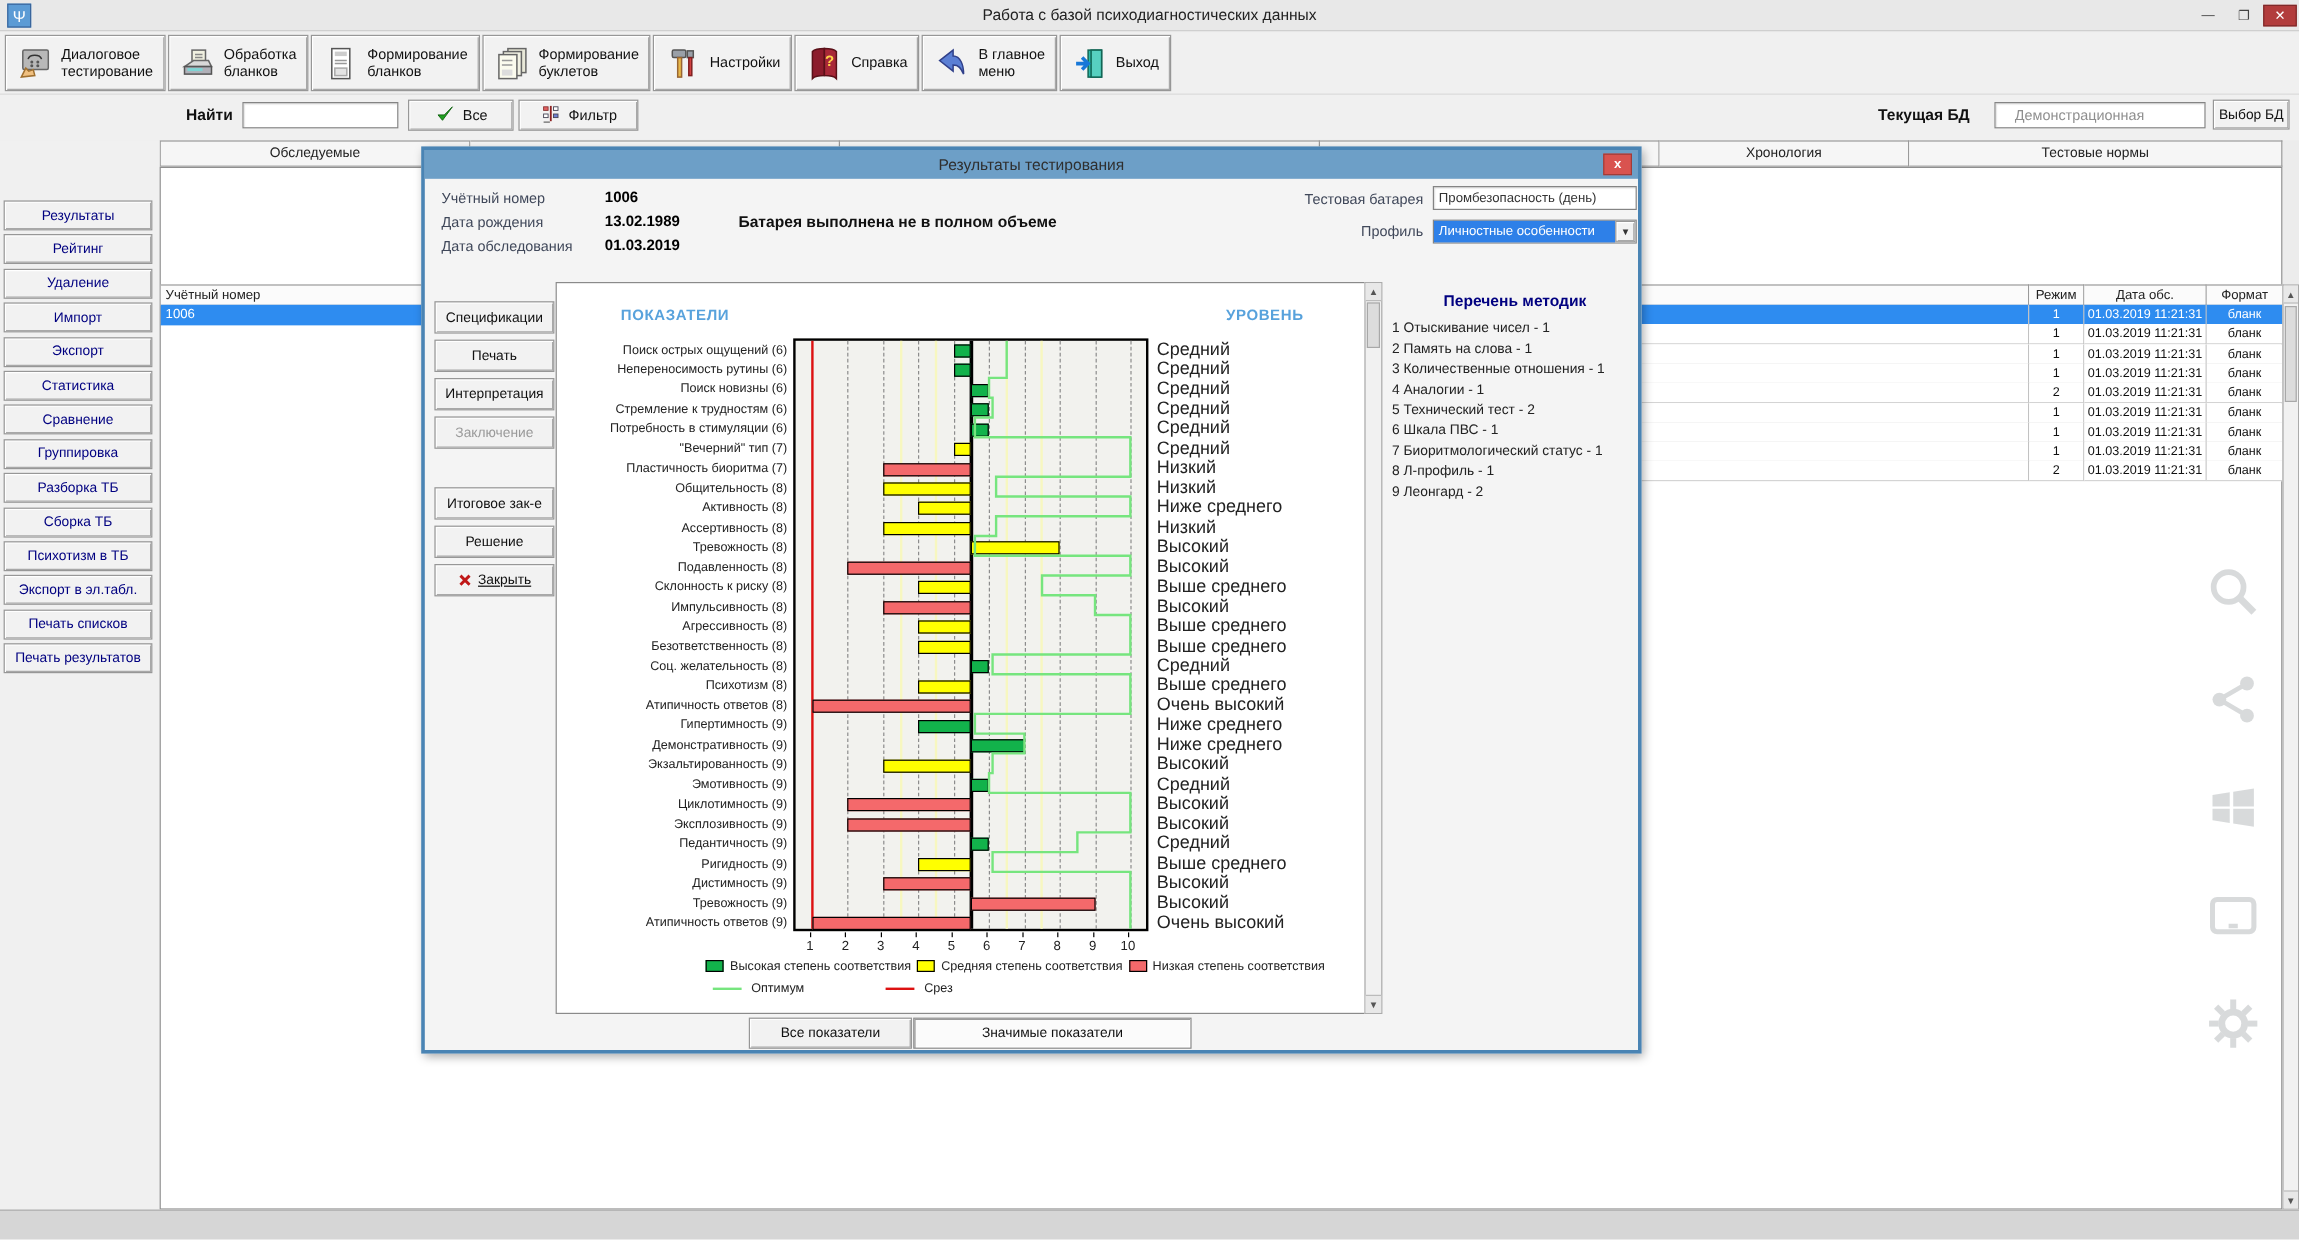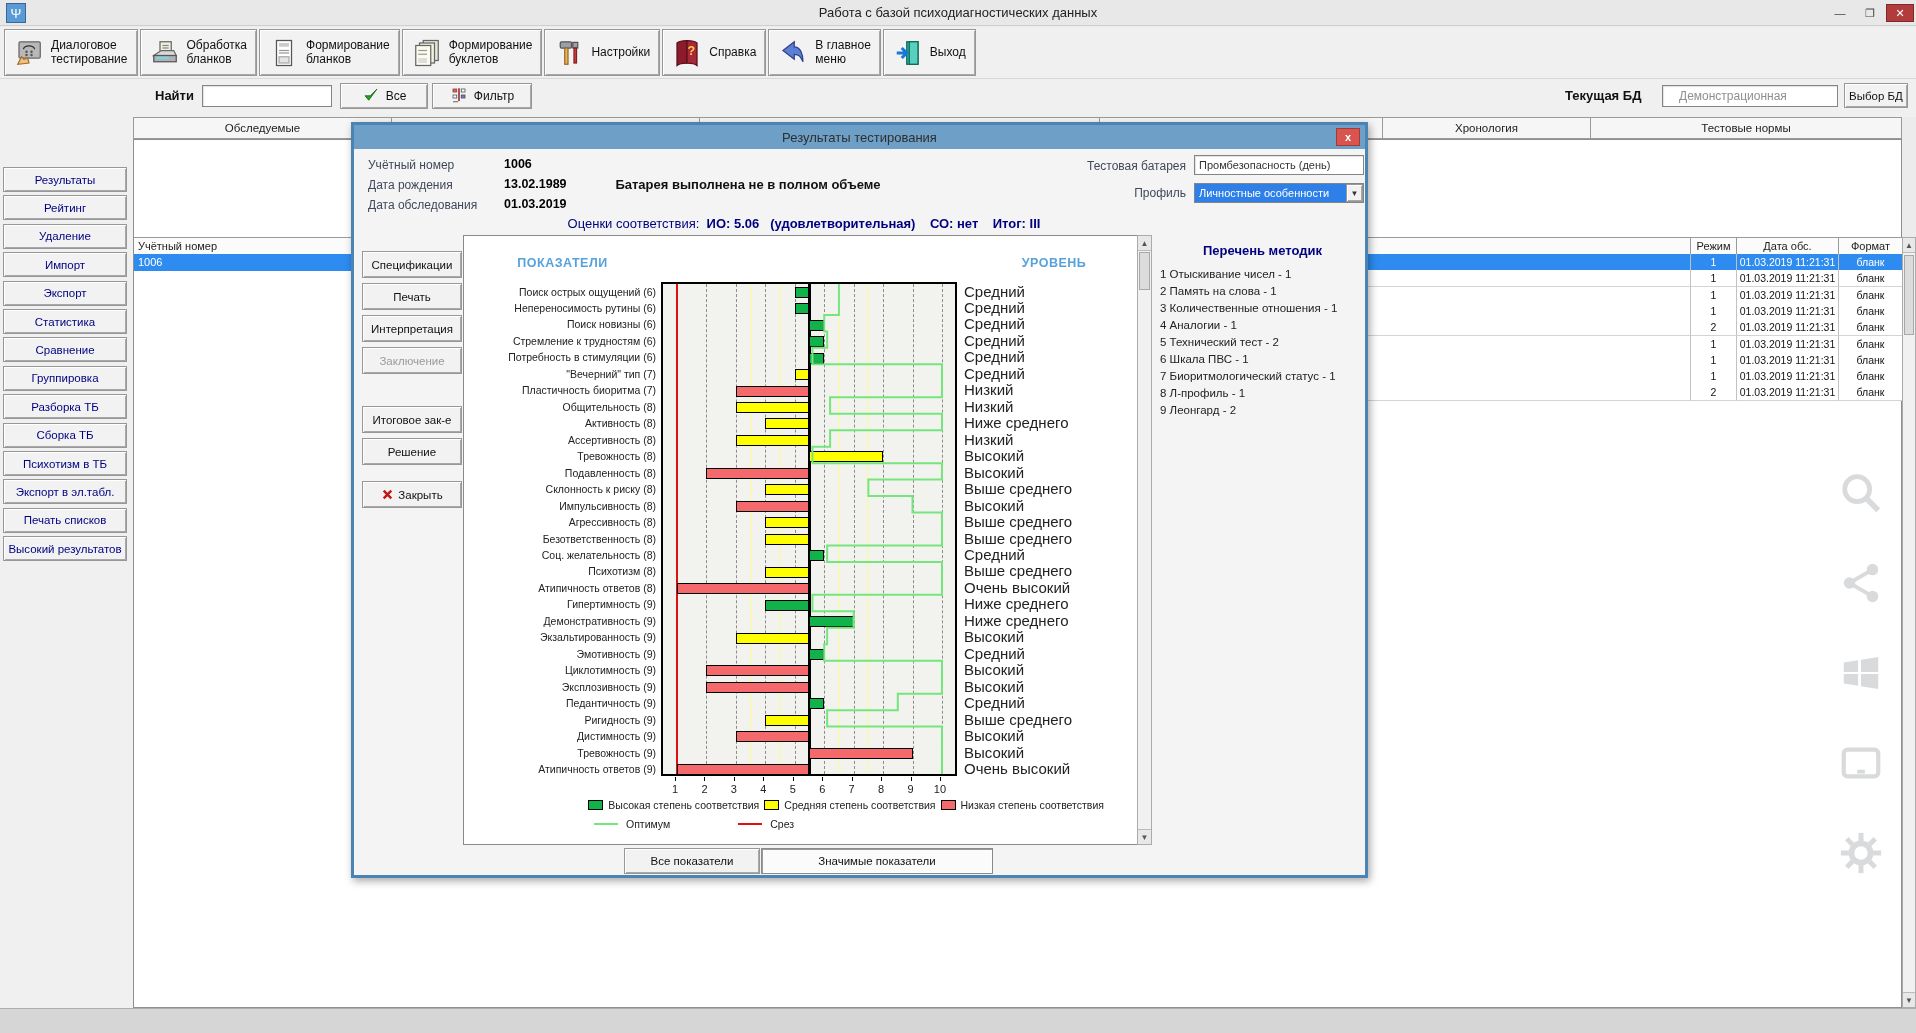--- a/index.html
+++ b/index.html
@@ -167,21 +167,21 @@
     <div class="sbtn raised cc navy abs" style="position: absolute; top: 135.2px;">Импорт</div>
     <div class="sbtn raised cc navy abs" style="position: absolute; top: 163.6px;">Экспорт</div>
     <div class="sbtn raised cc navy abs" style="position: absolute; top: 192px;">Статистика</div>
     <div class="sbtn raised cc navy abs" style="position: absolute; top: 220.4px;">Сравнение</div>
     <div class="sbtn raised cc navy abs" style="position: absolute; top: 248.8px;">Группировка</div>
     <div class="sbtn raised cc navy abs" style="position: absolute; top: 277.2px;">Разборка ТБ</div>
     <div class="sbtn raised cc navy abs" style="position: absolute; top: 305.6px;">Сборка ТБ</div>
     <div class="sbtn raised cc navy abs" style="position: absolute; top: 334px;">Психотизм в ТБ</div>
     <div class="sbtn raised cc navy abs" style="position: absolute; top: 362.4px;">Экспорт в  эл.табл.</div>
     <div class="sbtn raised cc navy abs" style="position: absolute; top: 390.8px;">Печать списков</div>
-    <div class="sbtn raised cc navy abs" style="position: absolute; top: 419.2px;">Высокий результатов</div>
+    <div class="sbtn raised cc navy abs" style="position: absolute; top: 419.2px;">Печать результатов</div>
   </div>
 
 <div class="abs" id="tablepanel">
   <div class="hcell" style="left:0;width:902px;padding-left:4px;border-left:none">Учётный номер</div>
   <div class="hcell" style="left:902px;width:655px"></div>
   <div class="hcell cc" style="left:1557px;width:46px;justify-content:center">Режим</div>
   <div class="hcell cc" style="left:1603px;width:102px;justify-content:center">Дата обс.</div>
   <div class="hcell cc" style="left:1705px;width:64px;justify-content:center">Формат</div>
   <div id="gridrows">
       <div class="gcell selrow" style="left: 0px; top: 114px; width: 902px; justify-content: flex-start; padding-left: 4px; font-size: 11px;">1006</div>
@@ -244,42 +244,41 @@
   <div class="abs" style="left:144px;top:52px;width:500px;text-align:center;font-weight:bold;font-size:13px">Батарея выполнена не в полном объеме</div>
 
   <div class="dlabel" style="left:632px;top:34px;width:200px;text-align:right">Тестовая батарея</div>
   <input class="abs sunken" style="left: 840px; top: 30px; width: 170px; height: 20px; font-size: 11px; padding: 0px 4px; color: rgb(51, 51, 51);" readonly="" value="Промбезопасность (день)">
   <div class="dlabel" style="left:632px;top:61px;width:200px;text-align:right">Профиль</div>
   <div class="abs sunken" style="left:840px;top:58px;width:170px;height:20px;display:flex">
     <div style="flex:1;background:#2e80e8;color:#fff;font-size:11px;display:flex;align-items:center;padding:0 4px;white-space:nowrap;overflow:hidden">Личностные особенности</div>
     <div class="raised cc" style="width:17px;font-size:8px;color:#333">▼</div>
   </div>
 
-  <div class="abs navy" style="left:100px;top:91px;width:700px;text-align:center;font-size:13px;white-space:pre"><span>Оценки соответствия:</span><span style="font-weight:bold">  </span><span style="font-weight:bold">ИО: 5.06   (удовлетворительная)    СО: нет    Итог: III</span></div>
 
   <div id="dsidebtns">
       <div class="abs dbtn raised" style="position: absolute; top: 126px;">
         <span>Спецификации</span>
       </div>
       <div class="abs dbtn raised" style="position: absolute; top: 158px;">
         <span>Печать</span>
       </div>
       <div class="abs dbtn raised" style="position: absolute; top: 190px;">
         <span>Интерпретация</span>
       </div>
       <div class="abs dbtn raised" style="position: absolute; top: 222px; color: rgb(154, 154, 154);">
         <span>Заключение</span>
       </div>
       <div class="abs dbtn raised" style="position: absolute; top: 281px;">
         <span>Итоговое зак-е</span>
       </div>
       <div class="abs dbtn raised" style="position: absolute; top: 313px;">
         <span>Решение</span>
       </div>
-      <div class="abs dbtn raised" style="position: absolute; top: 356px;">
+      <div class="abs dbtn raised" style="position: absolute; top: 345px; text-decoration: underline;">
         <svg width="13" height="13" viewBox="0 0 24 24">
           <path d="M5 5L19 19M19 5L5 19" stroke="#c01818" stroke-width="4.5"></path>
         </svg>
         <span>Закрыть</span>
       </div>
     </div>
 
   <div class="abs" id="chartPanel">
     <div class="chHead" style="left:0;width:197px">ПОКАЗАТЕЛИ</div>
     <div class="chHead" style="left:497px;width:186px">УРОВЕНЬ</div>

